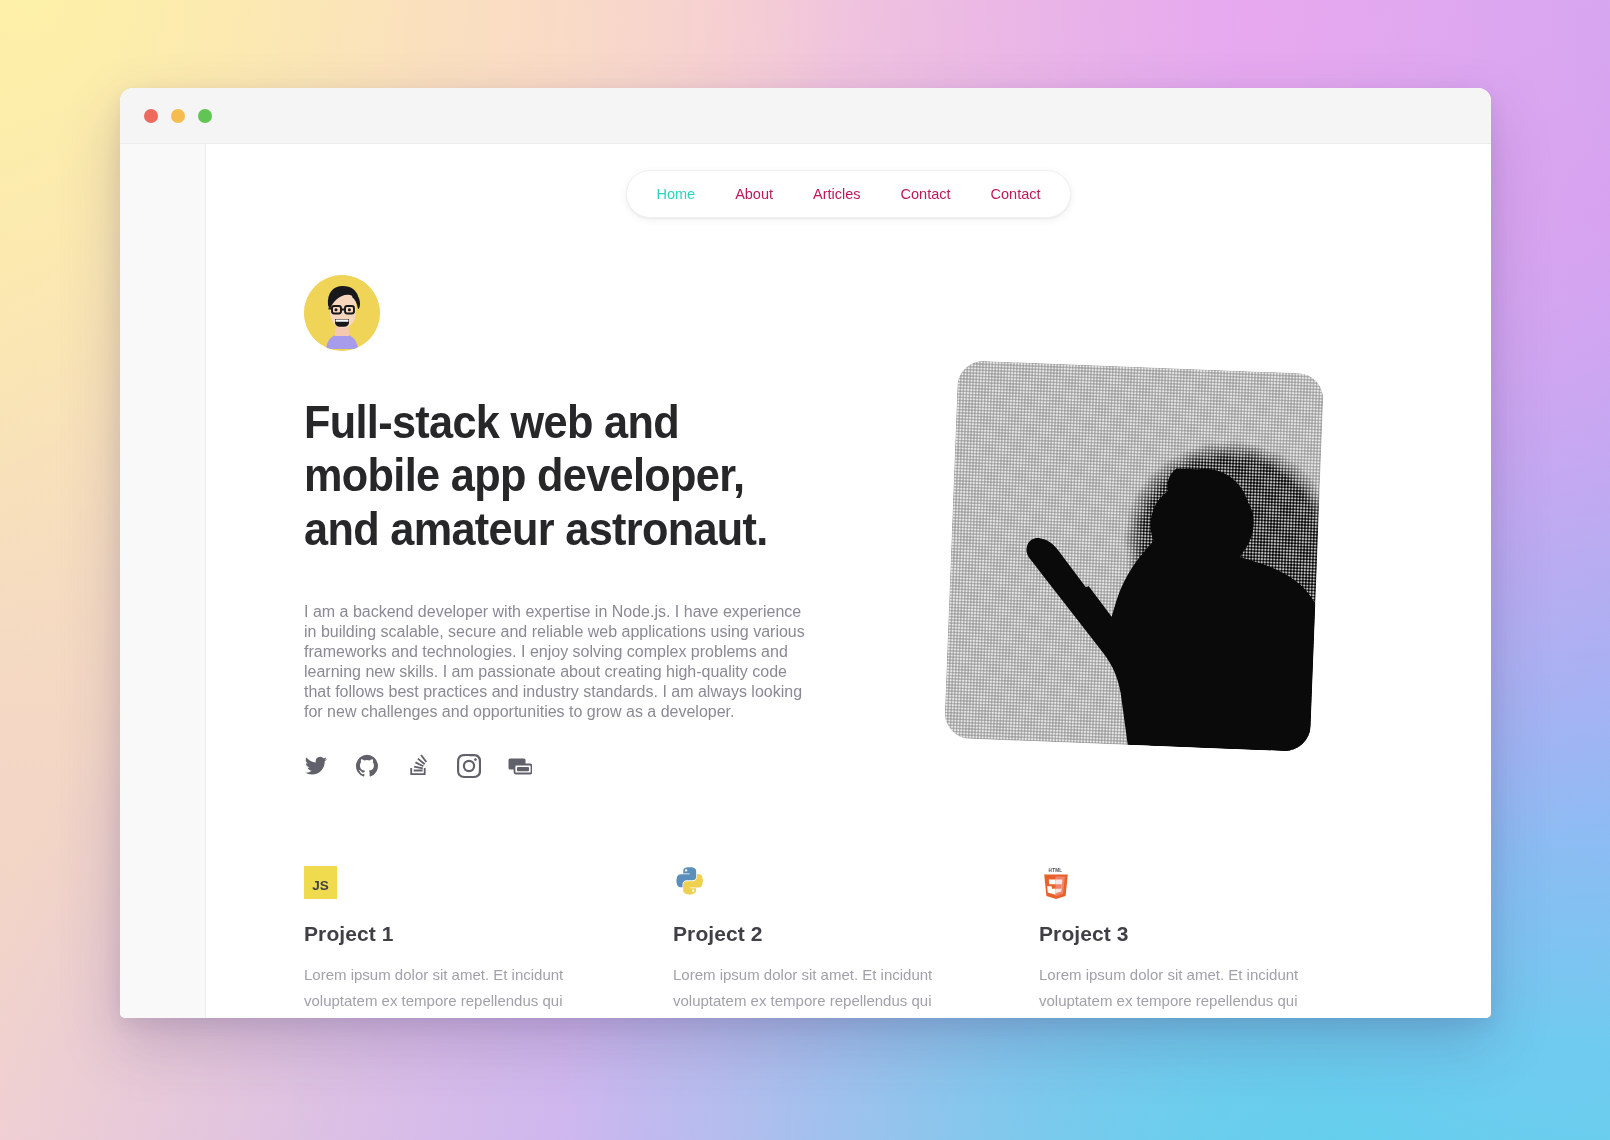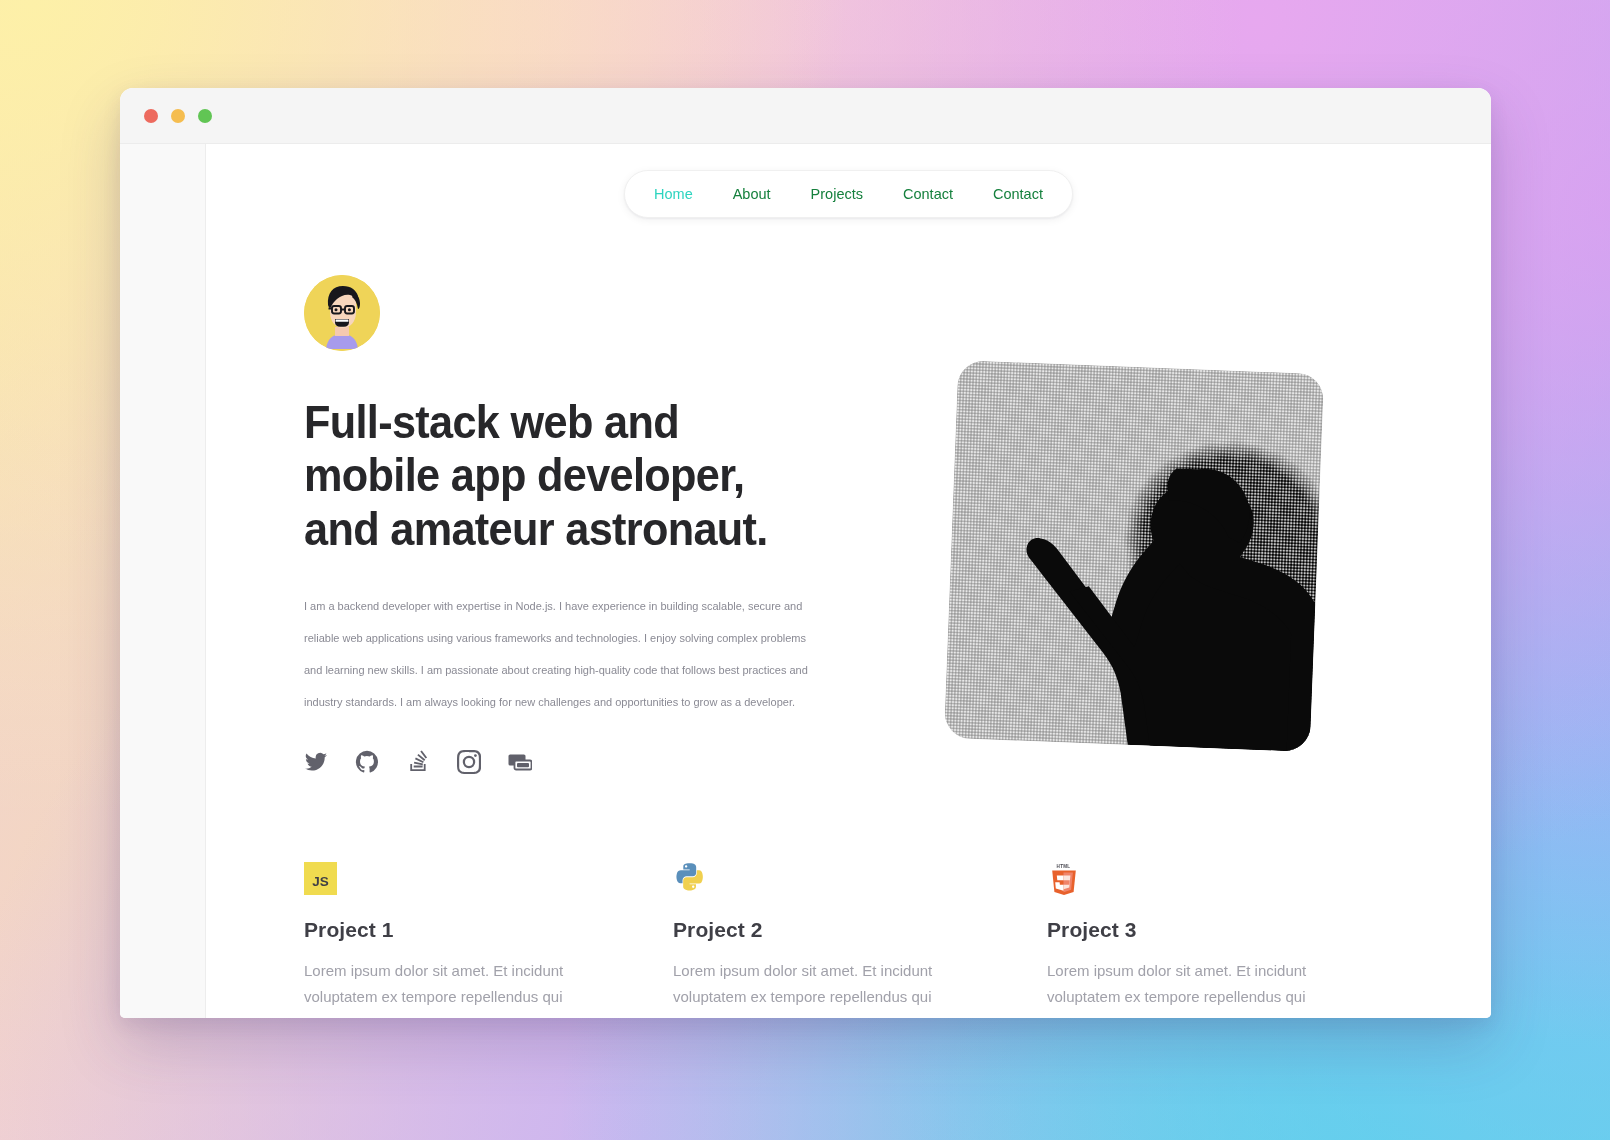--- a/index.html
+++ b/index.html
@@ -83,21 +83,21 @@
     align-items: center;
     background: #ffffff;
     border: 1px solid #f0f0f0;
     border-radius: 999px;
     box-shadow: 0 2px 8px rgba(17,24,39,.06), 0 1px 2px rgba(17,24,39,.05);
     padding: 11px 12px;
     gap: 6px;
   }
   .nav-item {
     font-size: 14.5px;
-    color: #15803d;
+    color: #be185d;
     padding: 4px 17px;
     border-radius: 999px;
     cursor: pointer;
     white-space: nowrap;
   }
   .nav-item.active { color: #2dd4bf; }
 
   
   .hero {
     display: flex;
@@ -121,23 +121,23 @@
     line-height: 1.16;
     letter-spacing: -.7px;
     font-weight: 700;
     color: #27272a;
     font-family: "Liberation Sans Narrow", "Liberation Sans", sans-serif;
     transform: scaleX(.94);
     transform-origin: left center;
   }
 
   p.bio {
-    margin-top: 34px;
-    font-size: 11px;
-    line-height: 32px;
+    margin-top: 46px;
+    font-size: 16px;
+    line-height: 20px;
     color: #8a8a94;
     max-width: 512px;
   }
 
   .socials {
     margin-top: 32px;
     display: flex;
     align-items: center;
     gap: 27px;
   }
@@ -185,21 +185,21 @@
   .silhouette { position: absolute; inset: 0; }
   .silhouette svg { width: 100%; height: 100%; display: block; }
 
   
   .projects {
     display: flex;
     padding: 88px 98px 0 98px;
     gap: 16px;
   }
   .project-card { width: 346px; flex: 0 0 346px; }
-  .project-card + .project-card { margin-left: 12px; }
+  .project-card + .project-card { margin-left: 4px; }
   .projects { justify-content: flex-start; }
   .project-card:nth-child(2) { margin-left: 7px; }
 
   .proj-icon { width: 33px; height: 33px; }
   .proj-icon svg { width: 100%; height: 100%; display: block; }
   h3.proj-title {
     margin-top: 23px;
     font-size: 21px;
     font-weight: 700;
     color: #3f3f46;
@@ -230,21 +230,21 @@
     <div class="window-body">
 
       <div class="side-rail"></div>
 
       <div class="viewport">
 
         <div class="nav-wrap">
           <nav class="nav-pill">
             <span class="nav-item active">Home</span>
             <span class="nav-item">About</span>
-            <span class="nav-item">Projects</span>
+            <span class="nav-item">Articles</span>
             <span class="nav-item">Contact</span>
             <span class="nav-item">Contact</span>
           </nav>
         </div>
 
         <div class="hero">
 
           <div class="hero-left">
 
             <div class="avatar">

